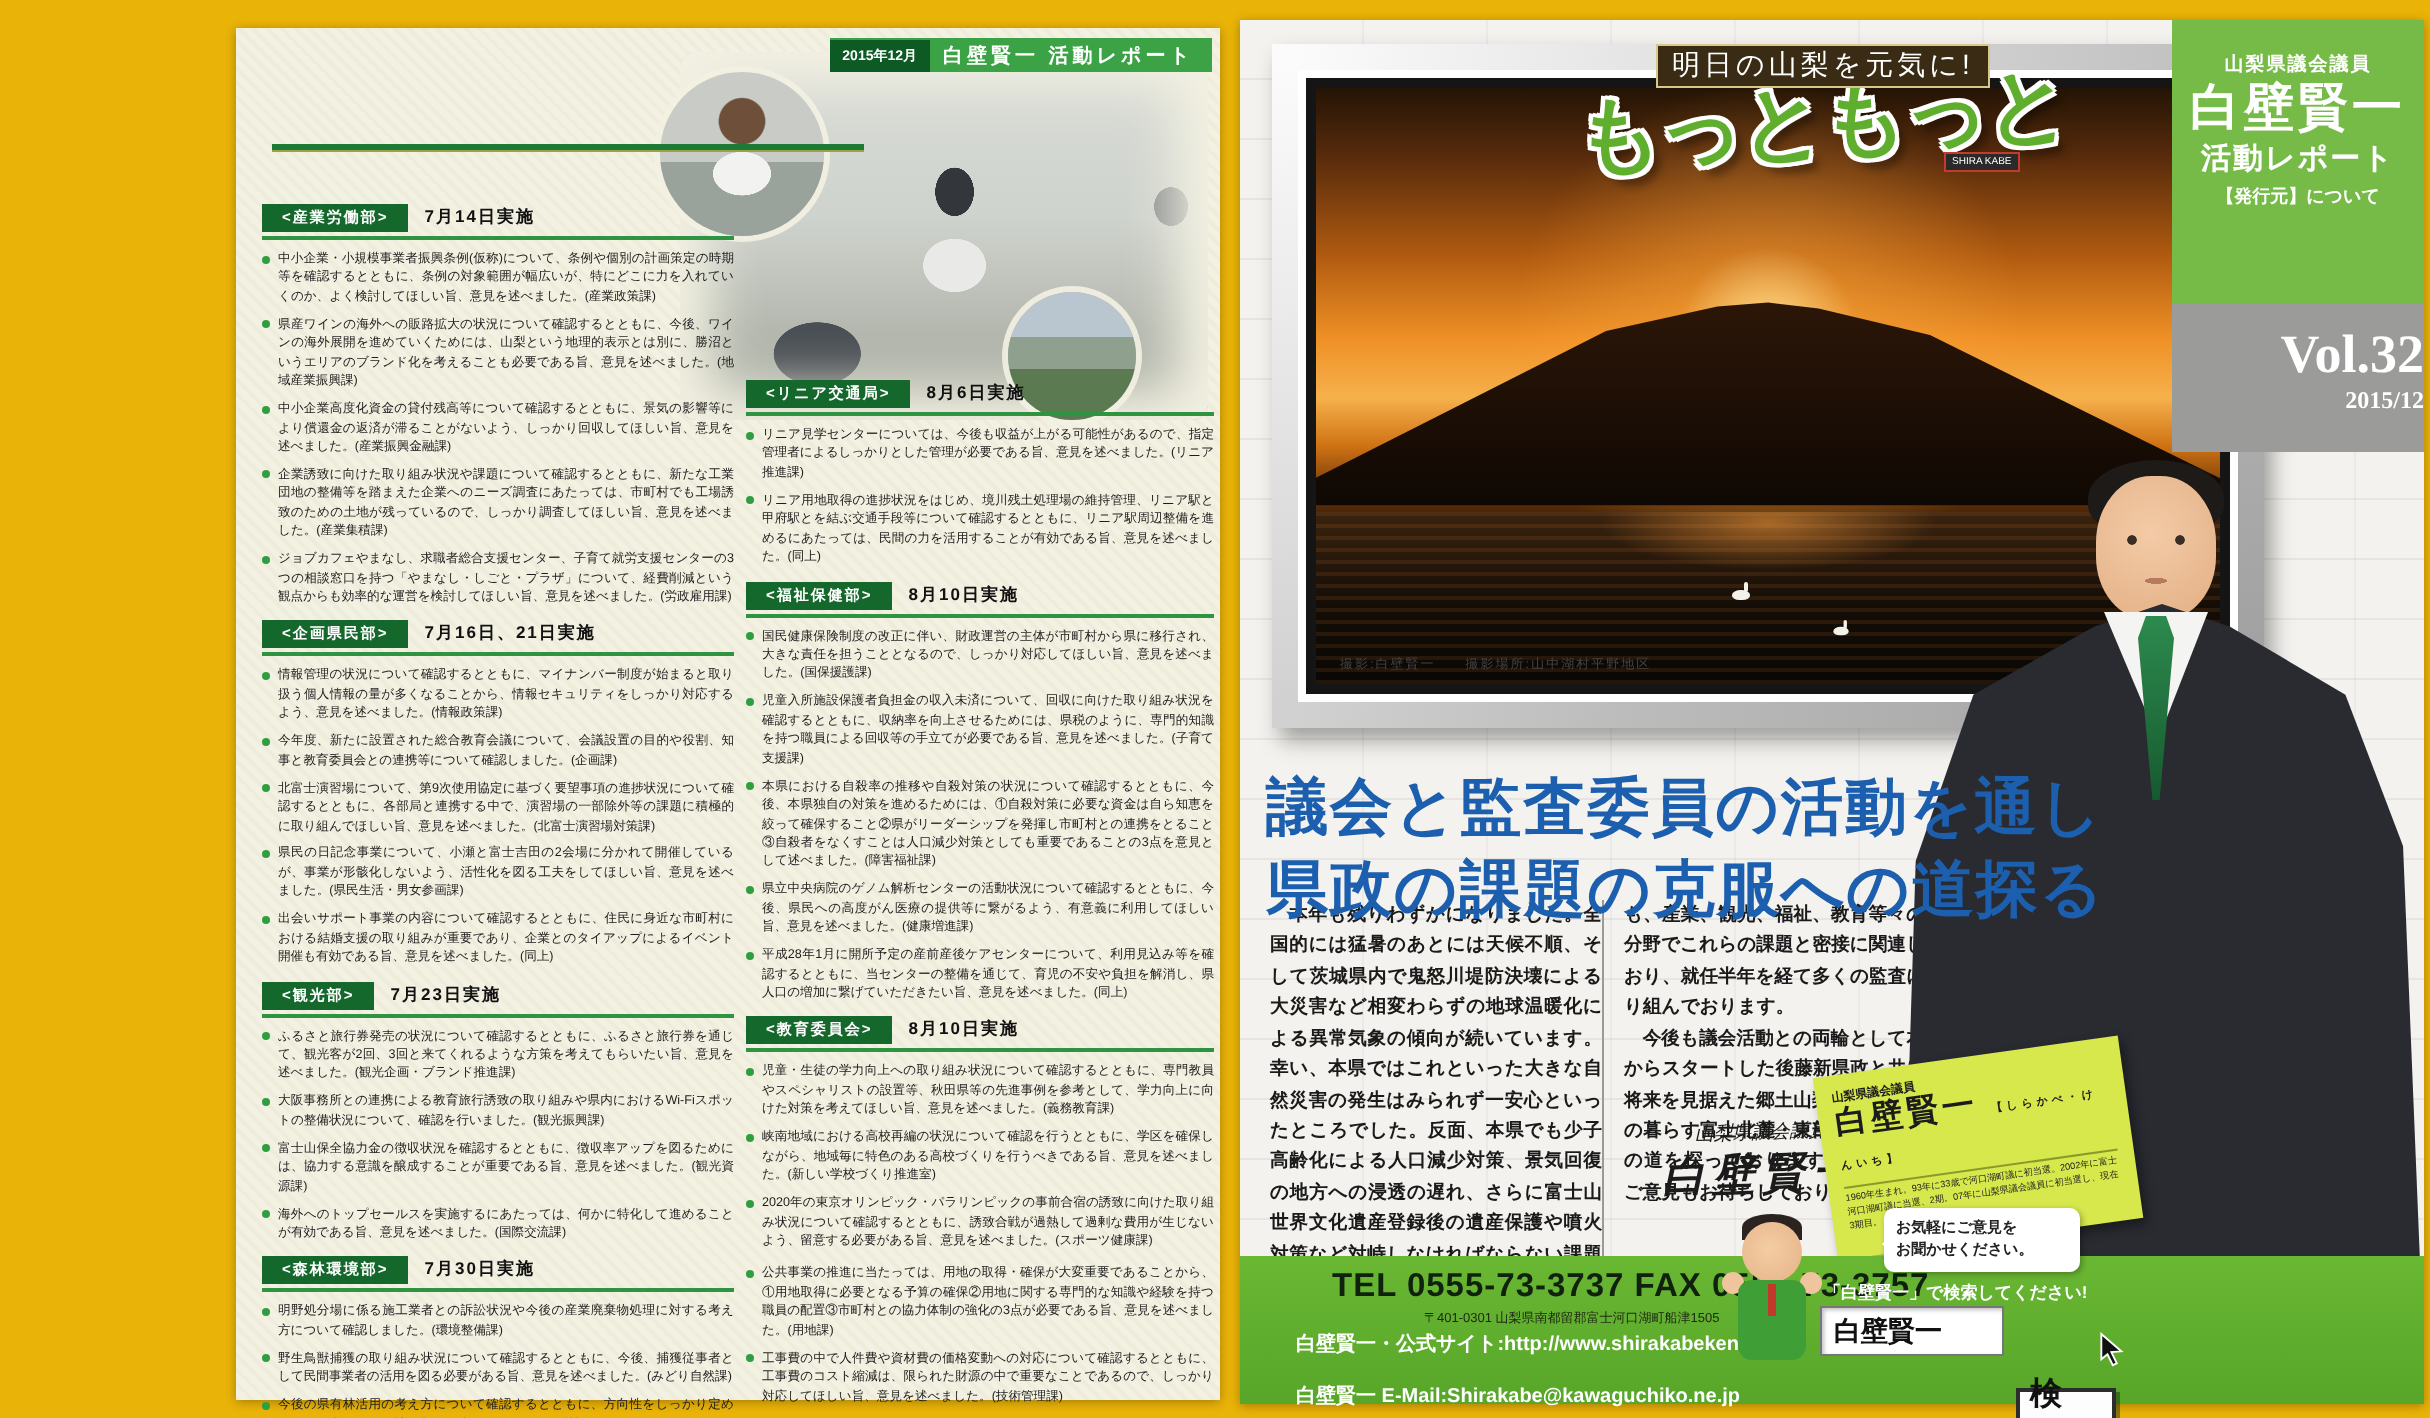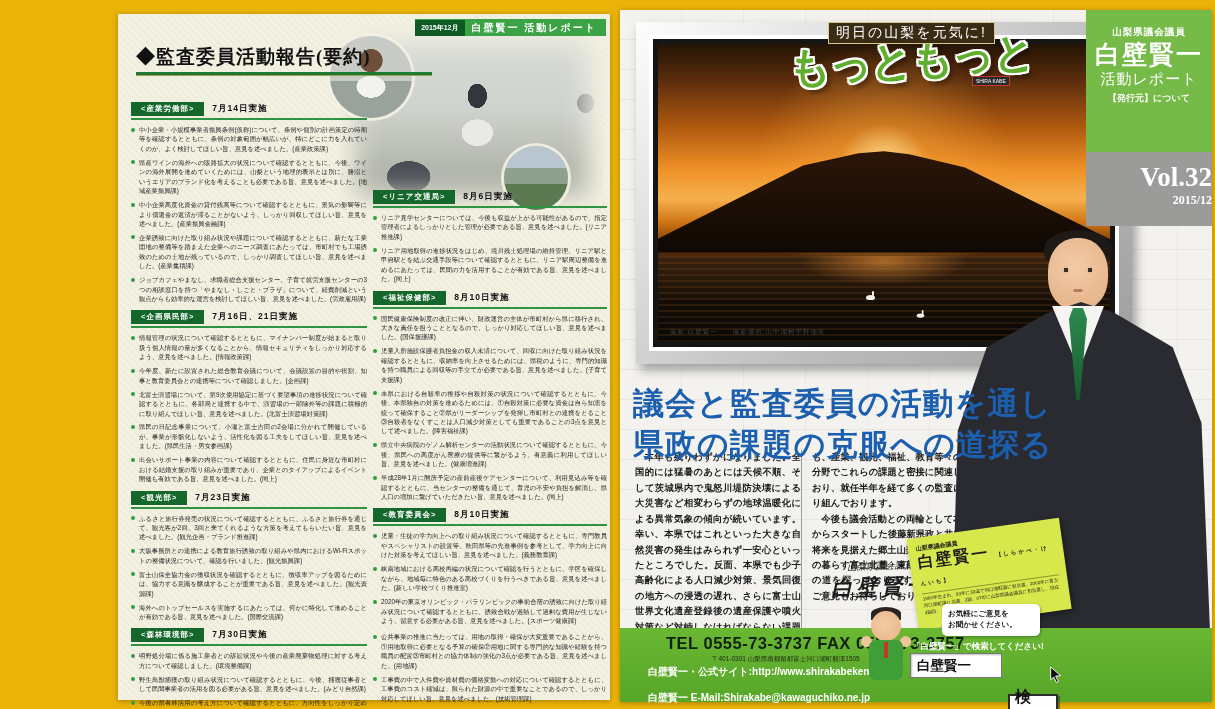--- a/index.html
+++ b/index.html
@@ -90,21 +90,21 @@
     font-family:"Liberation Serif",serif;font-weight:bold;font-size:42px;color:#5fae2e;
     text-shadow:2px 0 #fff,-2px 0 #fff,0 2px #fff,0 -2px #fff,2px 2px #fff,-2px -2px #fff,
       2px -2px #fff,-2px 2px #fff,4px 5px 5px rgba(0,0,0,.45);letter-spacing:-2px;}
   .logo-seal{position:absolute;left:352px;top:66px;z-index:5;background:#2a2a2a;color:#fff;
     font-size:5px;line-height:1.2;padding:1px 3px;border:1px solid #c23b2e;text-align:center;}
 
   .header-box{position:absolute;right:0;top:0;width:126px;height:142px;background:#76ba47;
     color:#fff;text-align:center;z-index:3;padding-top:16px;box-sizing:border-box;}
   .hb-role{font-size:9.5px;font-weight:bold;letter-spacing:1px;}
   .hb-name{font-size:25px;font-weight:bold;letter-spacing:2px;line-height:1.25;}
-  .hb-sub{font-size:15px;font-weight:normal;letter-spacing:1px;}
+  .hb-sub{font-size:15px;font-weight:bold;letter-spacing:1px;}
   .hb-pub{font-size:9px;font-weight:bold;margin-top:3px;}
   .vol-box{position:absolute;right:0;top:142px;width:126px;height:74px;background:#9b9b99;
     color:#fff;text-align:right;z-index:3;font-family:"Liberation Serif",serif;padding-top:12px;box-sizing:border-box;padding-left:48px;}
   .vol-no{font-size:27px;font-weight:bold;line-height:1;}
   .vol-date{font-size:12px;font-weight:bold;margin-top:2px;}
 
   .headline{position:absolute;left:13px;top:347px;z-index:3;color:#1b5fae;font-weight:bold;
     font-size:31px;line-height:1.34;letter-spacing:1px;white-space:pre-line;}
   .body-cols{position:absolute;left:15px;top:440px;width:344px;display:flex;z-index:2;}
   .bcol{width:166px;font-size:9.3px;line-height:1.66;color:#1a1a1a;text-align:justify;font-weight:bold;}
@@ -176,21 +176,20 @@
 </head>
 <body>
 
 <div class="canvas">
 
   <section class="page page-left">
     <div class="issue-badge">
       <span class="badge-date">2015年12月</span>
       <span class="badge-title">白壁賢一 活動レポート</span>
     </div>
-    <h1 class="report-title">◆監査委員活動報告(要約)</h1>
     <div class="title-rule"></div>
 
     <div class="photo-collage">
       <div class="photo-main"></div>
       <div class="photo-circle c1"></div>
       <div class="photo-circle c2"></div>
     </div>
 
     <div class="col col-a">
 

